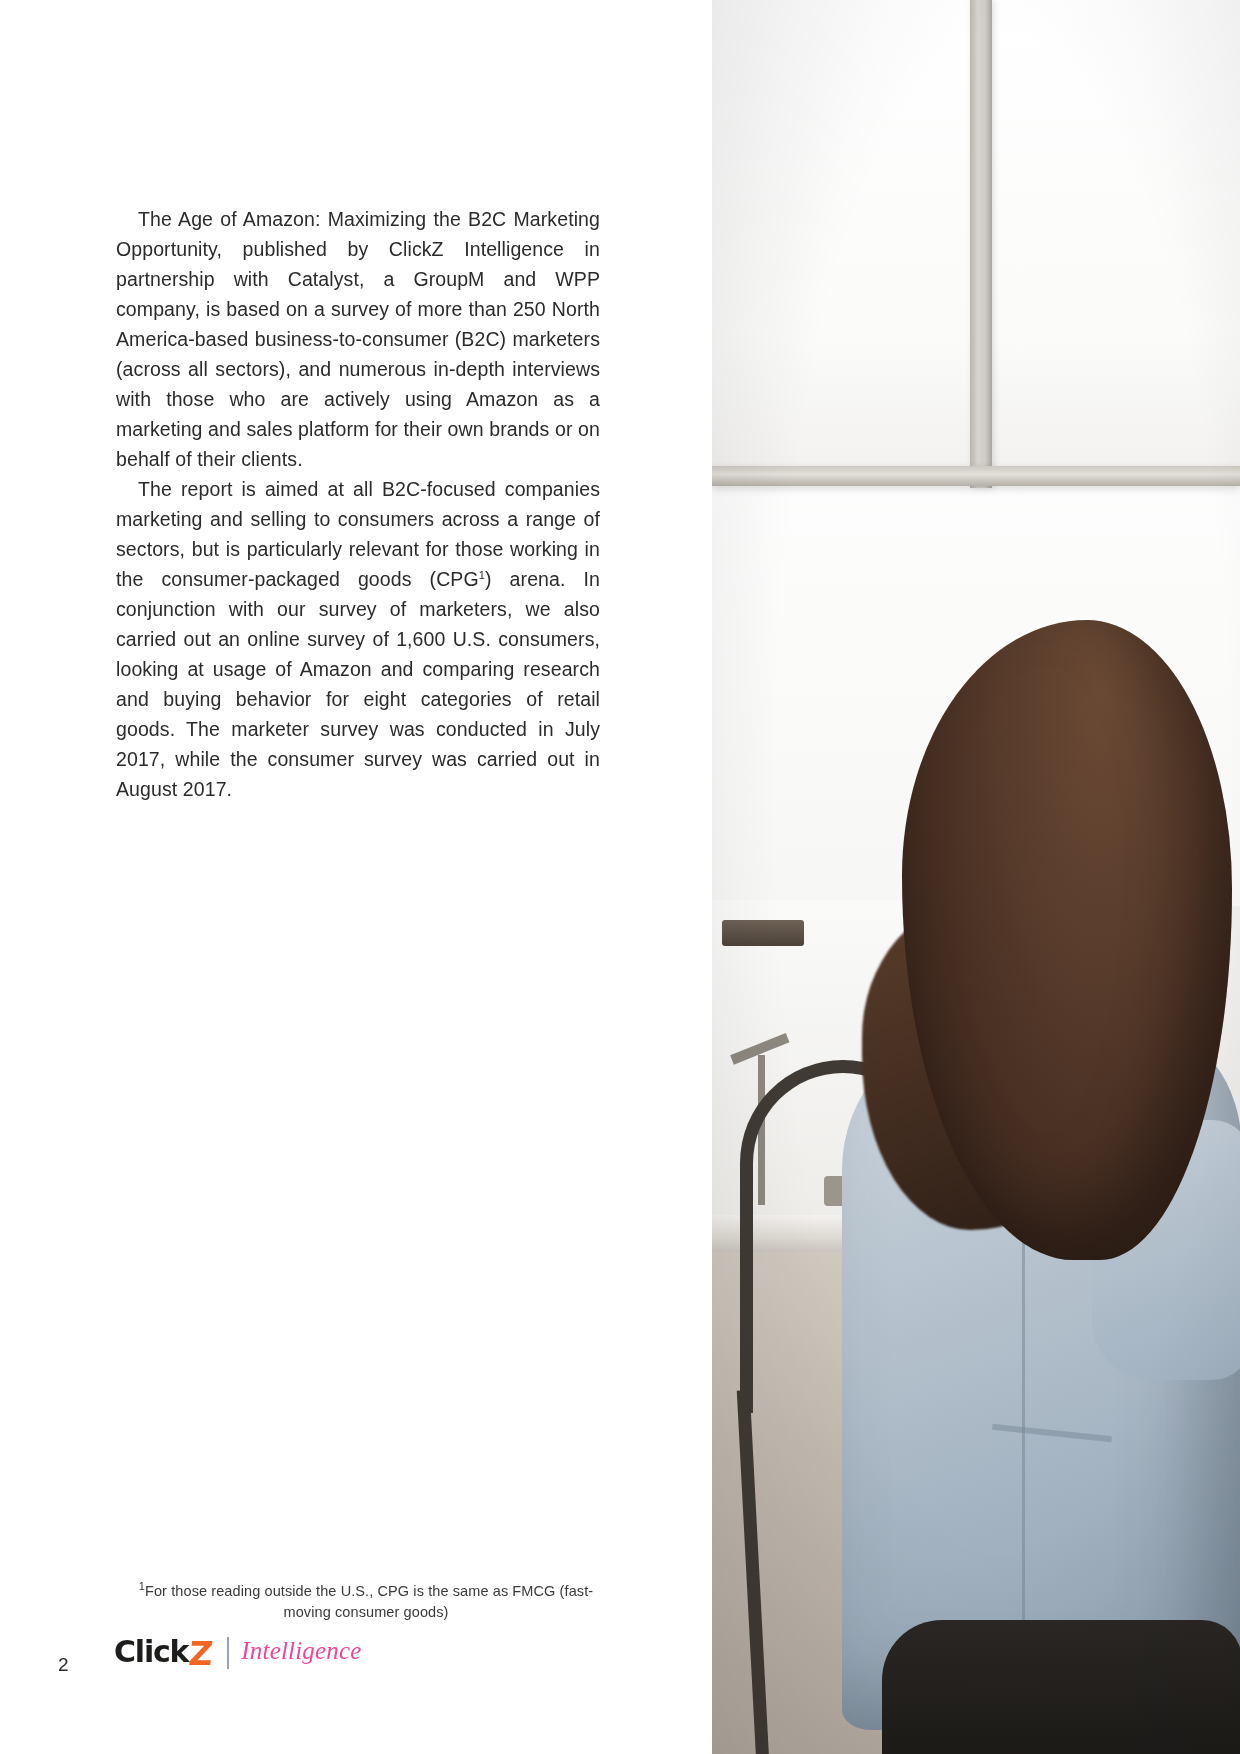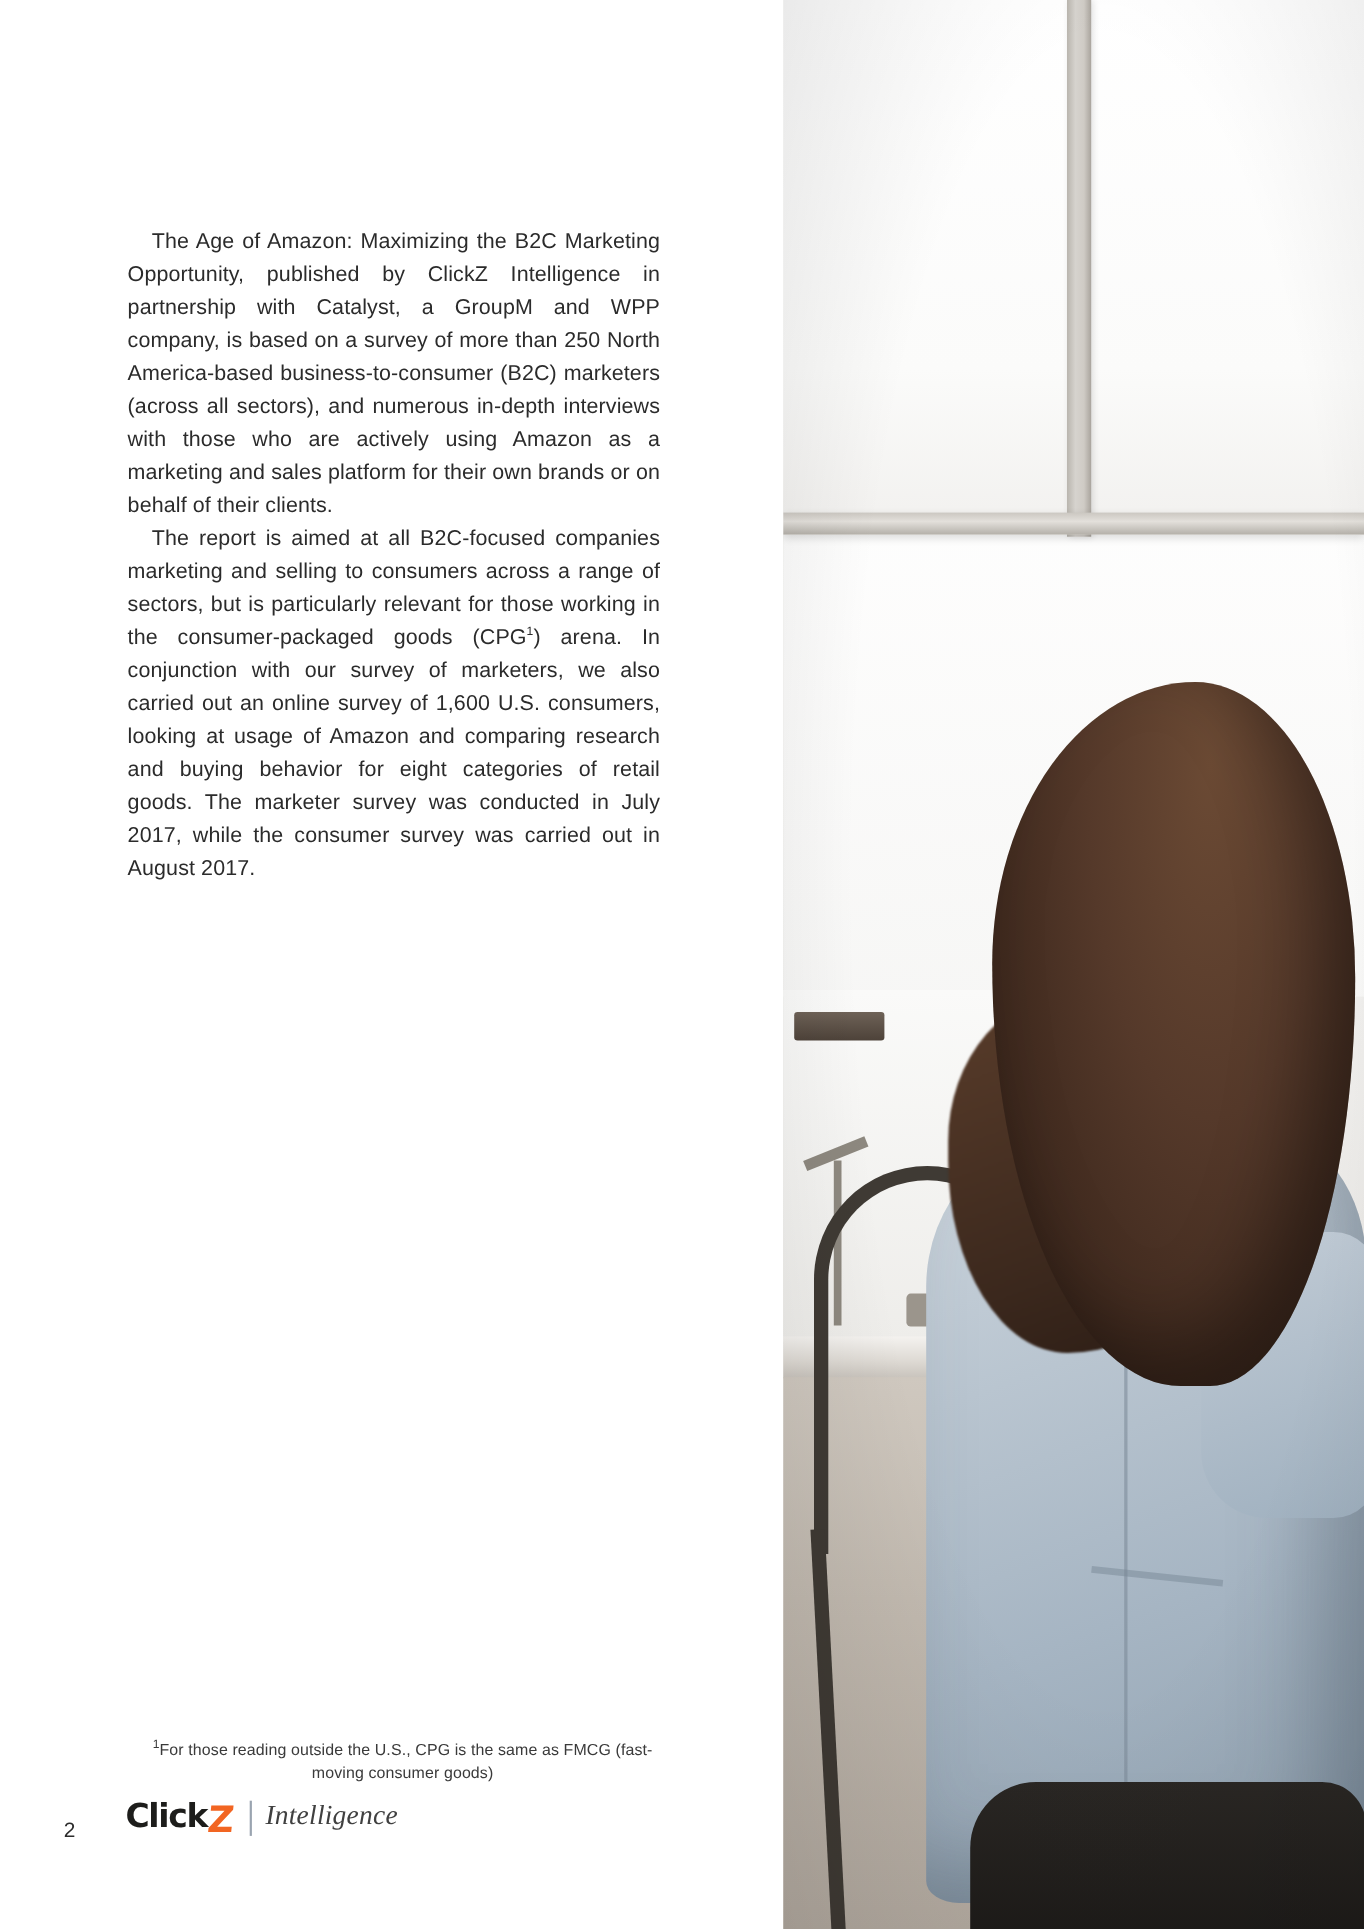--- a/index.html
+++ b/index.html
@@ -244,21 +244,21 @@
   .logo .divider {
     width: 2px;
     height: 32px;
     background: #9aa4b0;
     margin: 0 12px 0 14px;
   }
   .logo .intelligence {
     font-family: "Liberation Serif", serif;
     font-style: italic;
     font-size: 25px;
-    color: #404040;
+    color: #ec4899;
     letter-spacing: .2px;
   }
 </style>
 </head>
 <body>
 
 <div class="photo">
   <div class="wall"></div>
   <div class="pane-top"></div>
   <div class="pane-lower2"></div>

